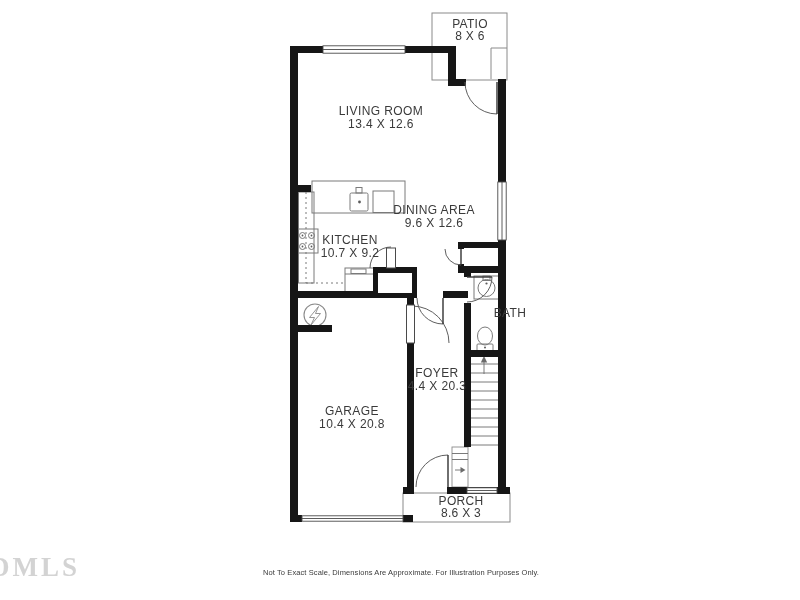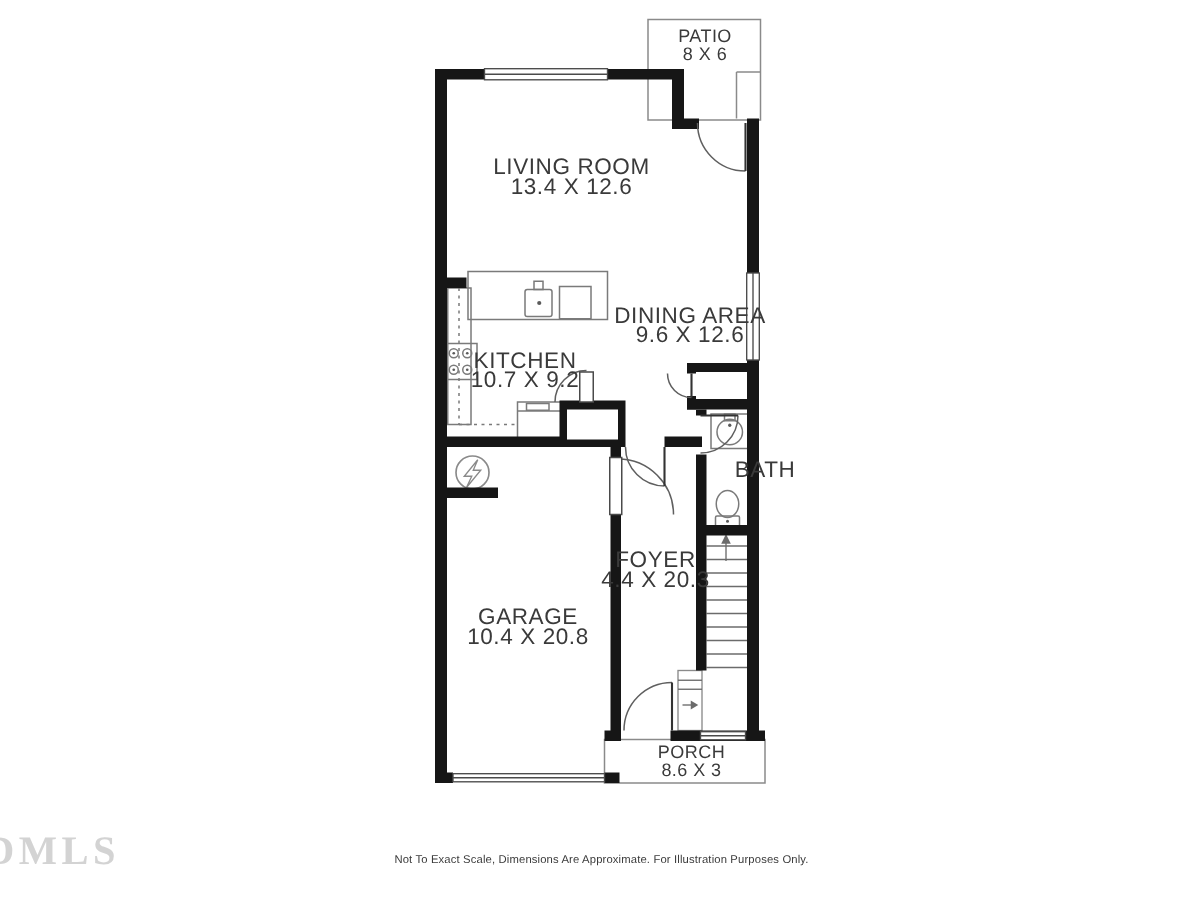--- a/index.html
+++ b/index.html
@@ -3,21 +3,21 @@
 <meta charset="utf-8">
 <style>
   html,body{margin:0;padding:0}
   body{
     width:800px;height:600px;position:relative;background:#ffffff;
     font-family:"Liberation Sans",sans-serif;overflow:hidden;
   }
   #plan-svg{position:absolute;left:0;top:0}
   .room-label{
     position:absolute;transform:translateX(-50%);text-align:center;
-    color:#3a3a3a;font-size:15px;line-height:13px;letter-spacing:.4px;white-space:nowrap;
+    color:#3a3a3a;font-size:12px;line-height:13px;letter-spacing:.4px;white-space:nowrap;
   }
   .room-label span{display:block}
   .room-label.sm{font-size:12px;line-height:11.5px;letter-spacing:.3px}
   .disclaimer{
     position:absolute;left:401px;top:568px;transform:translateX(-50%);
     font-size:7.5px;color:#3a3a3a;letter-spacing:.1px;white-space:nowrap;
   }
   .watermark{
     position:absolute;left:-10px;top:552px;
     font-family:"Liberation Serif",serif;font-size:27px;font-weight:700;
@@ -162,21 +162,21 @@
 </div>
 
 <div class="room-label sm" style="left:470px;top:19px">
   <span>PATIO</span>
   <span>8 X 6</span>
 </div>
 <div class="room-label" style="left:381px;top:105px">
   <span>LIVING ROOM</span>
   <span>13.4 X 12.6</span>
 </div>
-<div class="room-label" style="left:460px;top:204px">
+<div class="room-label" style="left:434px;top:204px">
   <span>DINING AREA</span>
   <span>9.6 X 12.6</span>
 </div>
 <div class="room-label" style="left:350px;top:234px">
   <span>KITCHEN</span>
   <span>10.7 X 9.2</span>
 </div>
 <div class="room-label" style="left:510px;top:307px">
   <span>BATH</span>
 </div>

